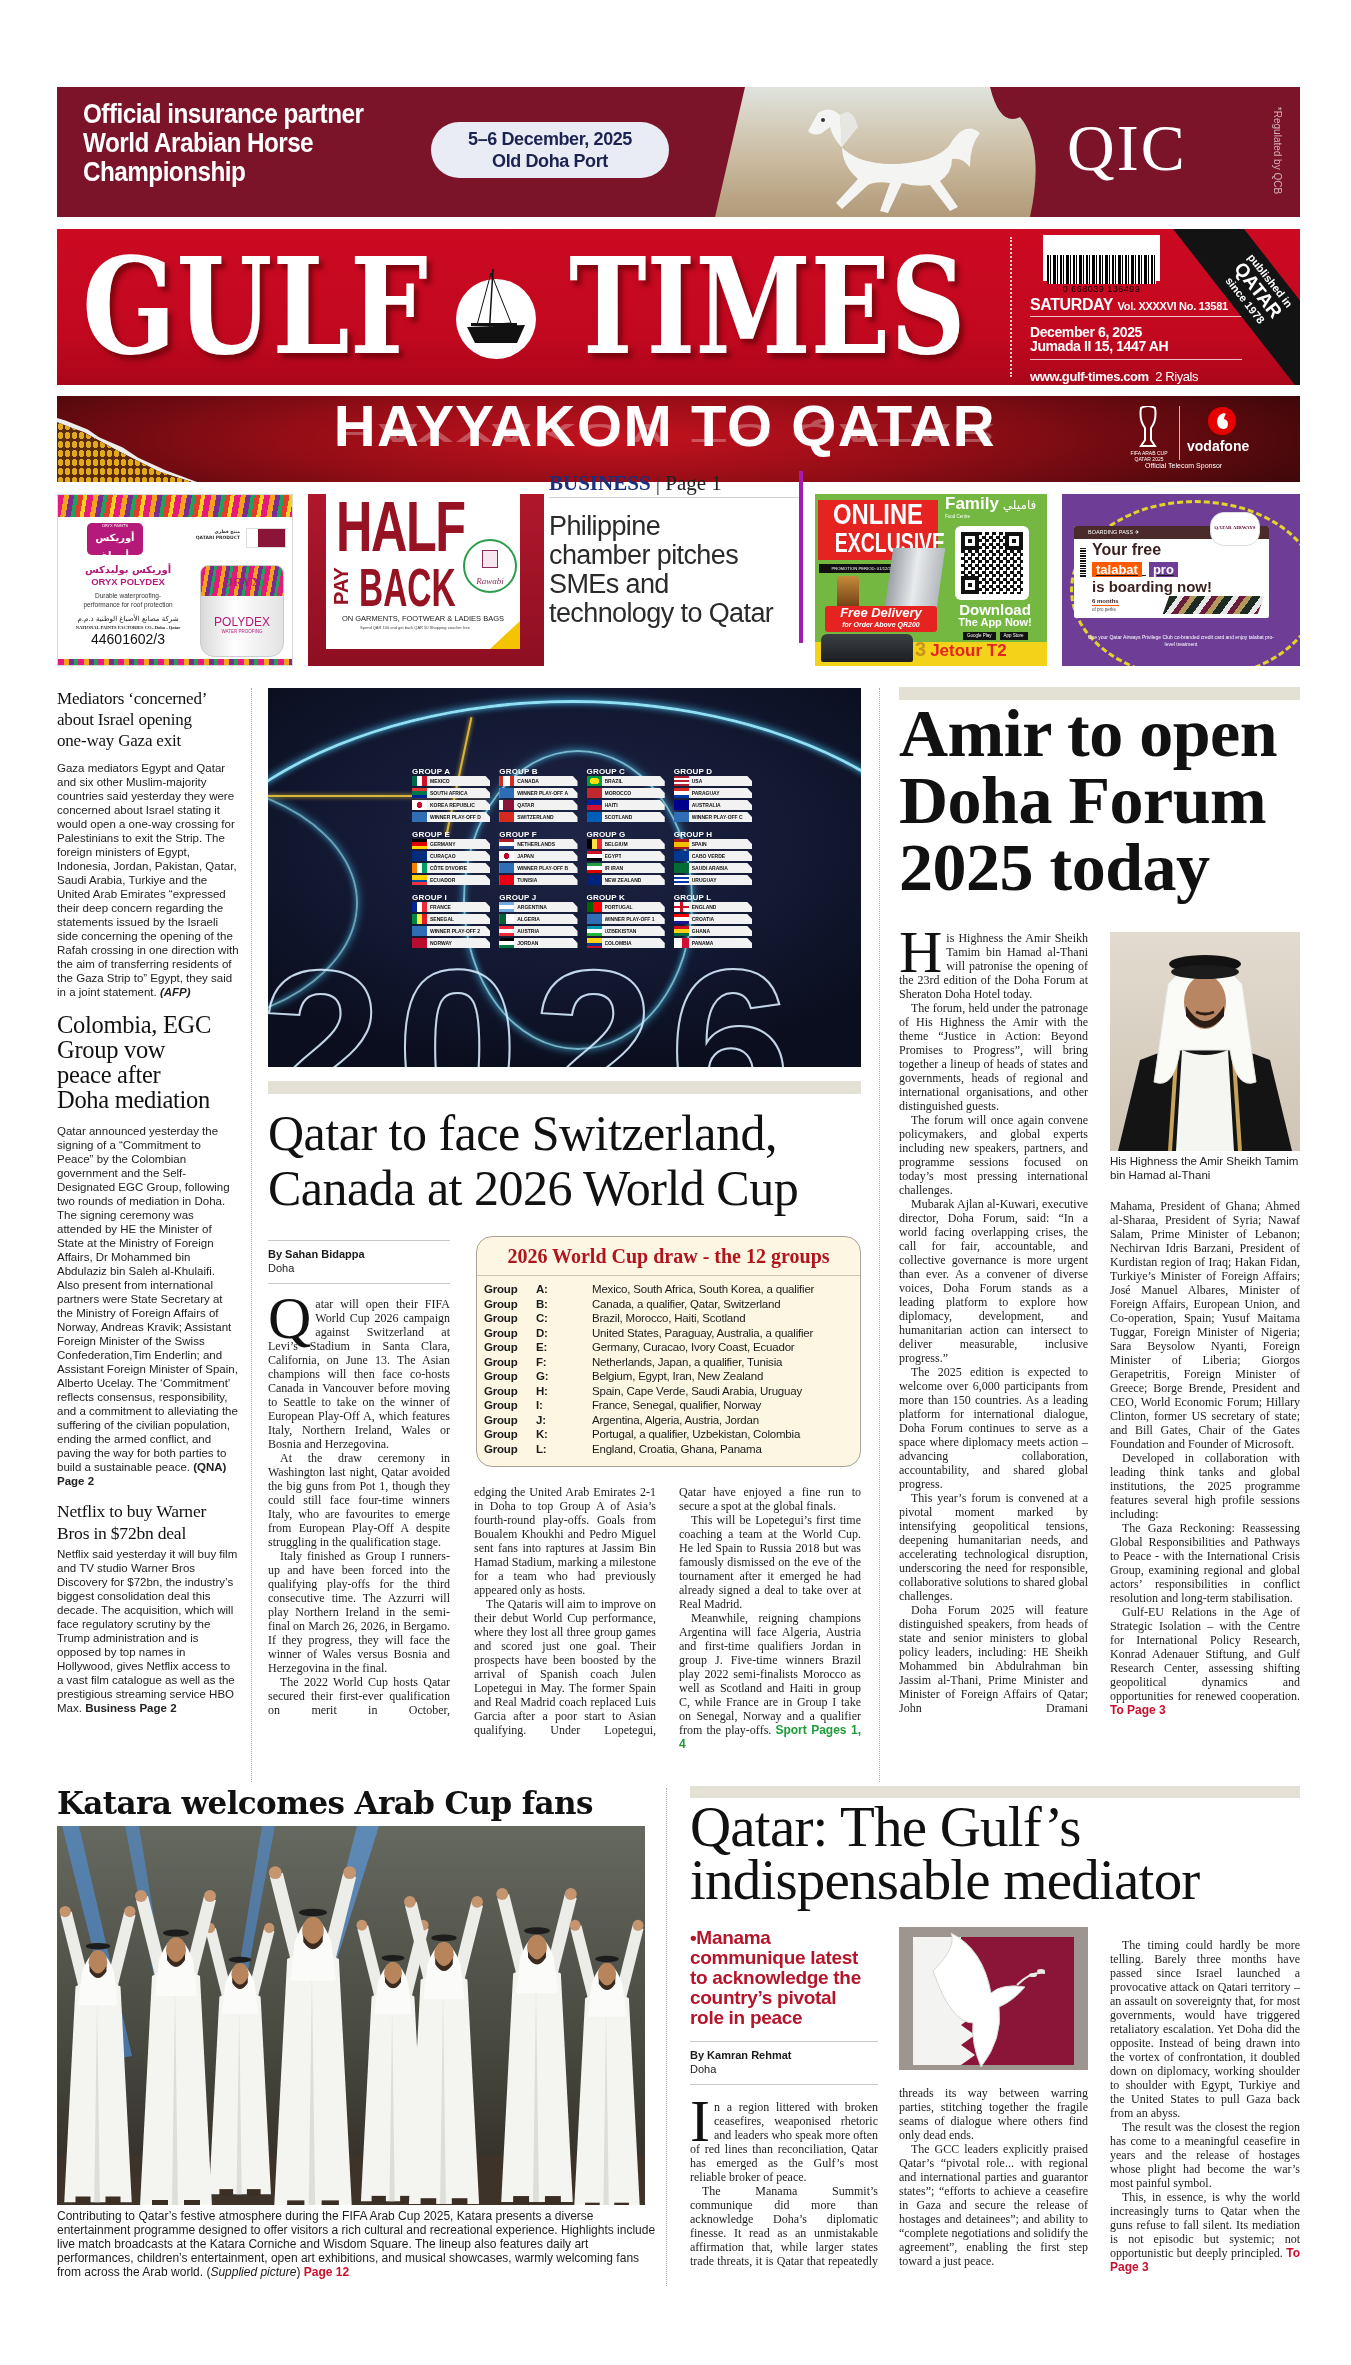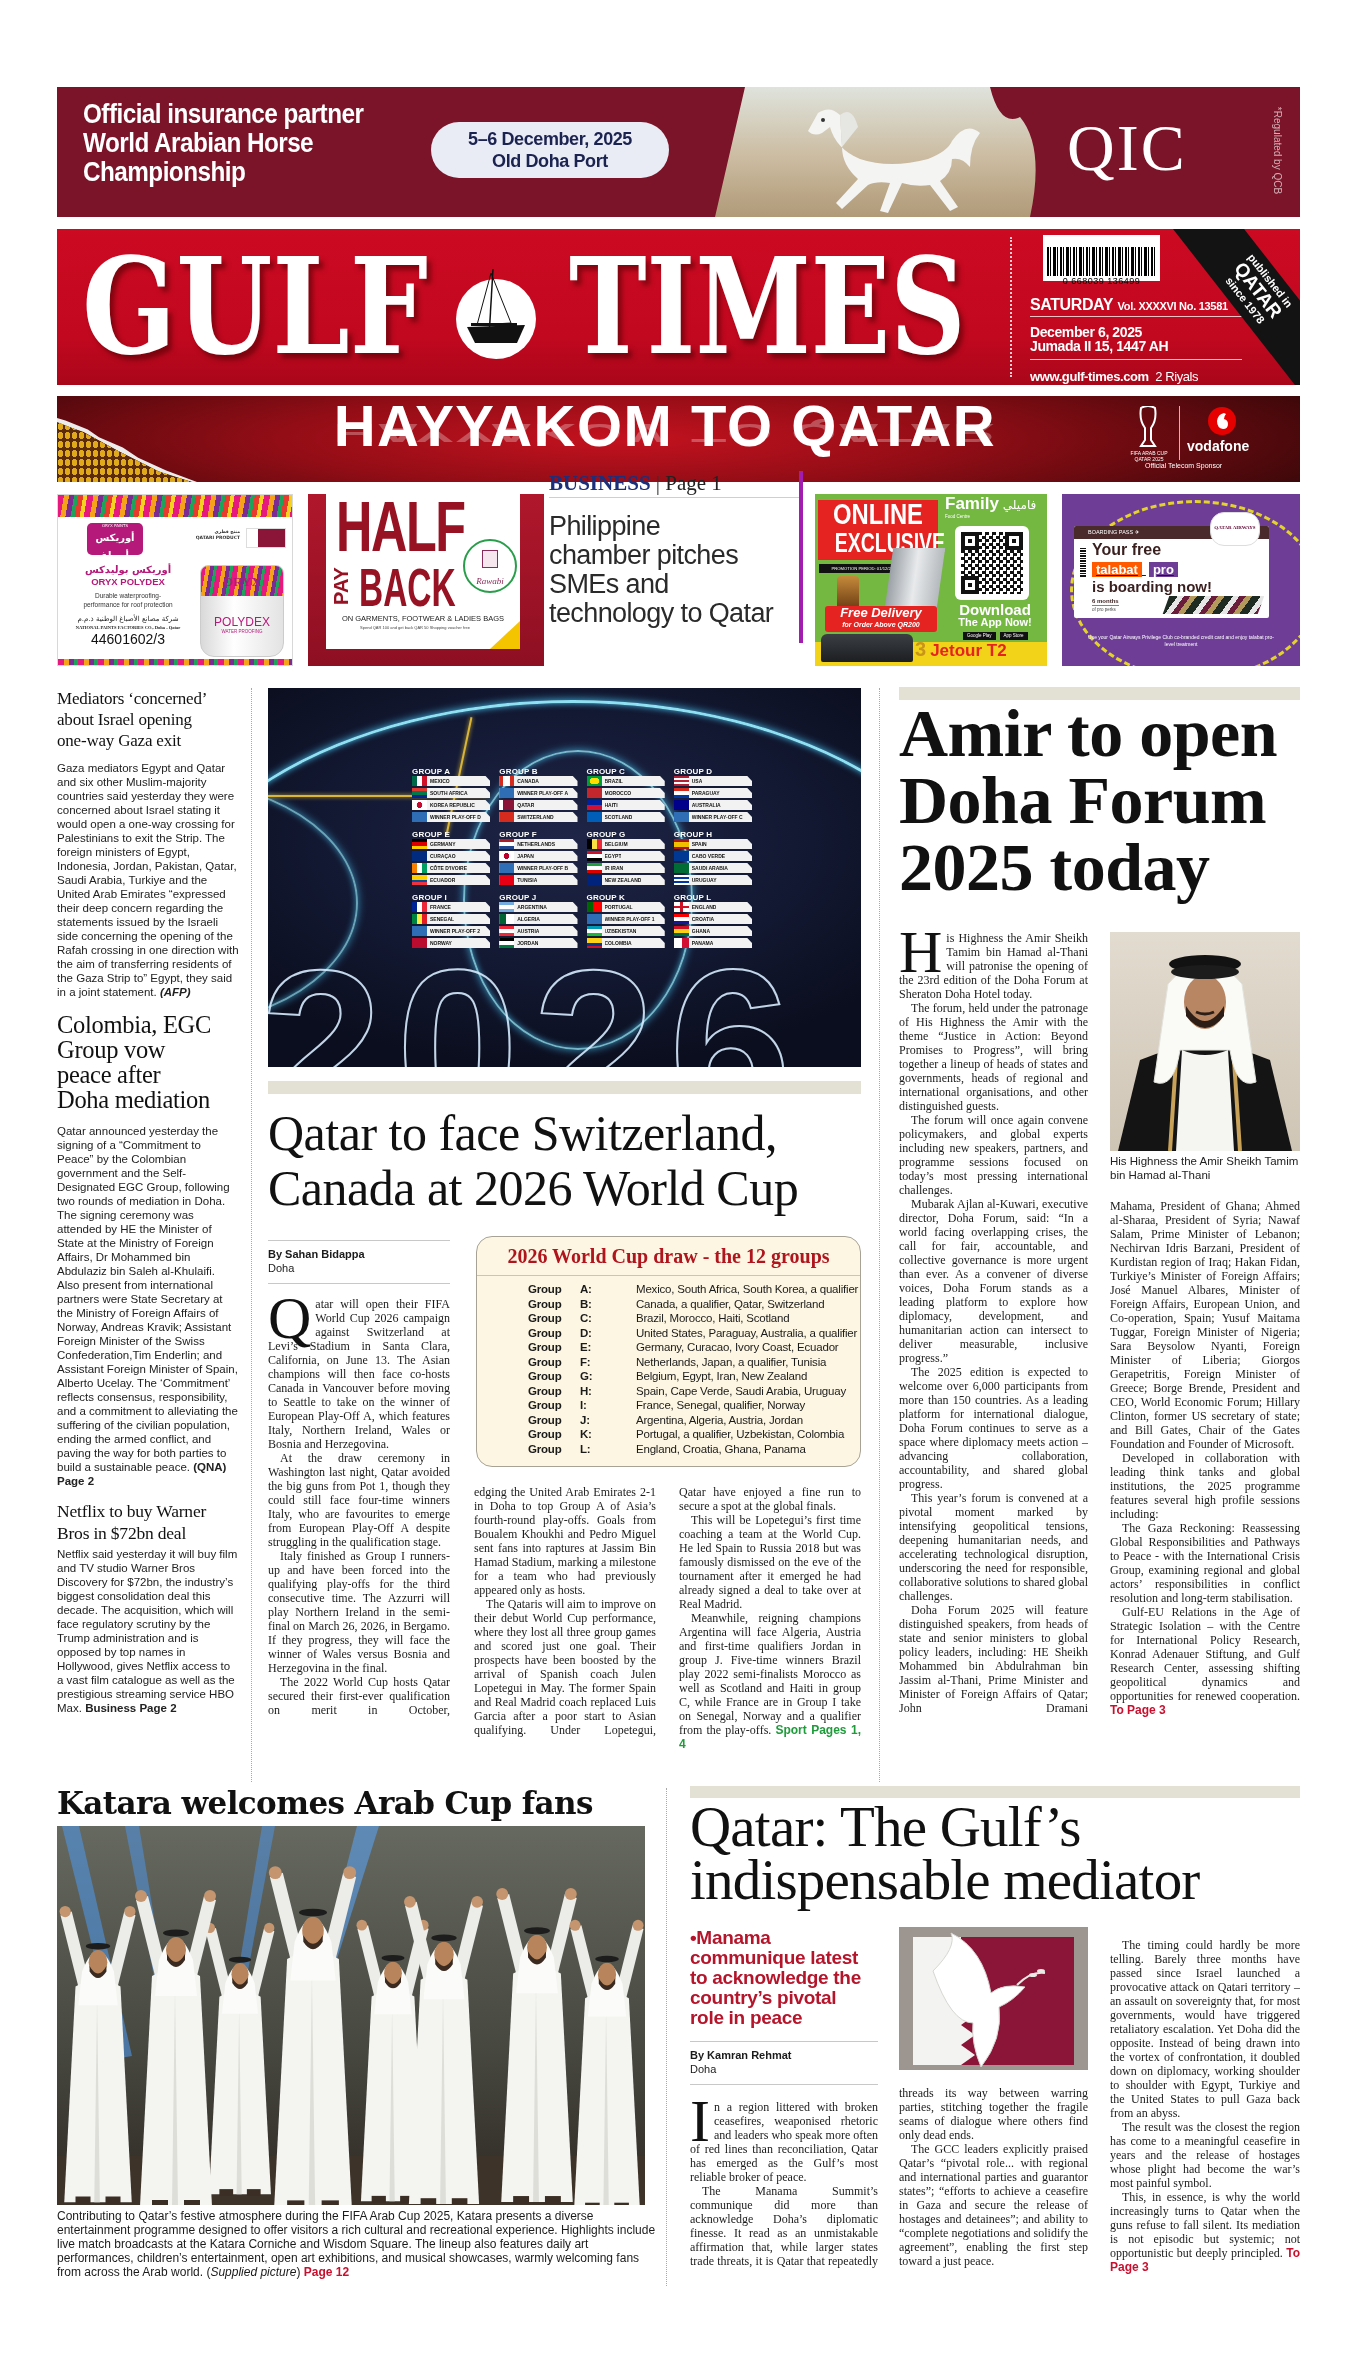--- a/index.html
+++ b/index.html
@@ -20,21 +20,21 @@
 #banner .reg{position:absolute;left:1150px;top:58px;width:140px;color:rgba(255,255,255,.65);font-family:"Liberation Sans",sans-serif;font-size:10px;transform:rotate(90deg);transform-origin:center;text-align:center;white-space:nowrap;}
 
 
 #masthead{left:57px;top:229px;width:1243px;height:156px;background:linear-gradient(180deg,#cc0a22 0%,#c1081f 70%,#a9061a 100%);overflow:hidden;}
 .mt-word{position:absolute;top:12px;font-family:"DejaVu Serif",serif;font-weight:bold;font-size:132px;line-height:132px;color:#fff;text-shadow:5px 5px 6px rgba(70,0,0,.55);transform-origin:left top;white-space:nowrap;}
 #mt-gulf{left:25px;transform:scaleX(.835);}
 #mt-times{left:512px;transform:scaleX(.79);}
 #mt-emblem{position:absolute;left:396px;top:34px;width:86px;height:98px;}
 #mt-sep{position:absolute;left:953px;top:8px;height:140px;border-left:2px dotted rgba(255,255,255,.8);}
 #mt-info{position:absolute;left:973px;top:6px;width:212px;color:#fff;font-family:"Liberation Sans",sans-serif;font-weight:bold;}
-.barcode{width:117px;height:46px;background:#fff;padding:12px 4px 0 4px;margin-left:13px;}
+.barcode{width:117px;height:46px;background:#fff;padding:20px 4px 0 4px;margin-left:13px;}
 .barcode .bars{height:29px;background:repeating-linear-gradient(90deg,#000 0 2px,#fff 2px 3px,#000 3px 4px,#fff 4px 6px,#000 6px 9px,#fff 9px 10px,#000 10px 11px,#fff 11px 13px);}
 .barcode .num{font-size:9px;color:#000;font-weight:normal;letter-spacing:.5px;line-height:11px;text-align:center;}
 .mt-row{border-bottom:1px solid rgba(255,255,255,.75);}
 #mt-day{font-size:16px;letter-spacing:-0.4px;}
 #mt-vol{font-size:11px;letter-spacing:-0.3px;}
 .mt-small{font-size:14px;line-height:14px;letter-spacing:-0.4px;}
 #mt-ribbon{position:absolute;left:1085px;top:34px;width:230px;height:56px;background:#131313;transform:rotate(52deg);color:#fff;text-align:center;font-family:"Liberation Sans",sans-serif;font-weight:bold;padding-top:5px;}
 #mt-ribbon span{display:block;}
 
 
@@ -74,21 +74,21 @@
 #wc-grid{position:absolute;left:144px;top:79px;width:340px;display:grid;grid-template-columns:repeat(4,1fr);column-gap:9px;row-gap:6px;}
 .grp-label{font-family:"Liberation Sans",sans-serif;font-weight:bold;font-size:8px;line-height:9px;color:#fff;letter-spacing:.2px;}
 .chip{height:10px;margin-bottom:2px;background:#f2f2f2;display:flex;align-items:center;clip-path:polygon(0 0,94% 0,100% 50%,100% 100%,0 100%);}
 .flag{width:15px;height:10px;flex:none;margin-right:3px;}
 .tname{font-family:"Liberation Sans",sans-serif;font-size:5px;line-height:10px;color:#111;white-space:nowrap;overflow:hidden;font-weight:bold;}
 .backdrop{position:absolute;left:-8px;top:250px;font-family:"Liberation Sans",sans-serif;font-weight:bold;font-size:220px;line-height:220px;letter-spacing:14px;color:transparent;-webkit-text-stroke:2px #d7ecff;white-space:nowrap;opacity:.9;}
 
 #wc-box{left:476px;top:1236px;width:385px;height:231px;background:#fdf6e2;border:1px solid #a8a296;border-radius:16px;}
 #wc-box .title{font-family:"Liberation Serif",serif;font-weight:bold;font-size:20px;line-height:26px;color:#b0141d;text-align:center;padding-top:6px;}
 #wc-box .rule{margin:6px 0 6px 0;border-top:1px solid #cbc5b5;}
-.grow{display:flex;font-family:"Liberation Sans",sans-serif;font-size:11.5px;line-height:14.5px;color:#1b1b1b;letter-spacing:-0.2px;padding-left:44px;}
+.grow{display:flex;font-family:"Liberation Sans",sans-serif;font-size:11.5px;line-height:14.5px;color:#1b1b1b;letter-spacing:-0.2px;}
 .grow .g1{width:52px;margin-left:7px;font-weight:bold;}
 .grow .g2{width:56px;font-weight:bold;}
 .grow .g3{white-space:nowrap;}
 
 
 #amir-photo{left:1110px;top:932px;width:190px;height:219px;}
 
 #katara-photo{left:57px;top:1826px;width:588px;height:379px;}
 #dove{left:899px;top:1927px;width:189px;height:143px;}
 </style>

